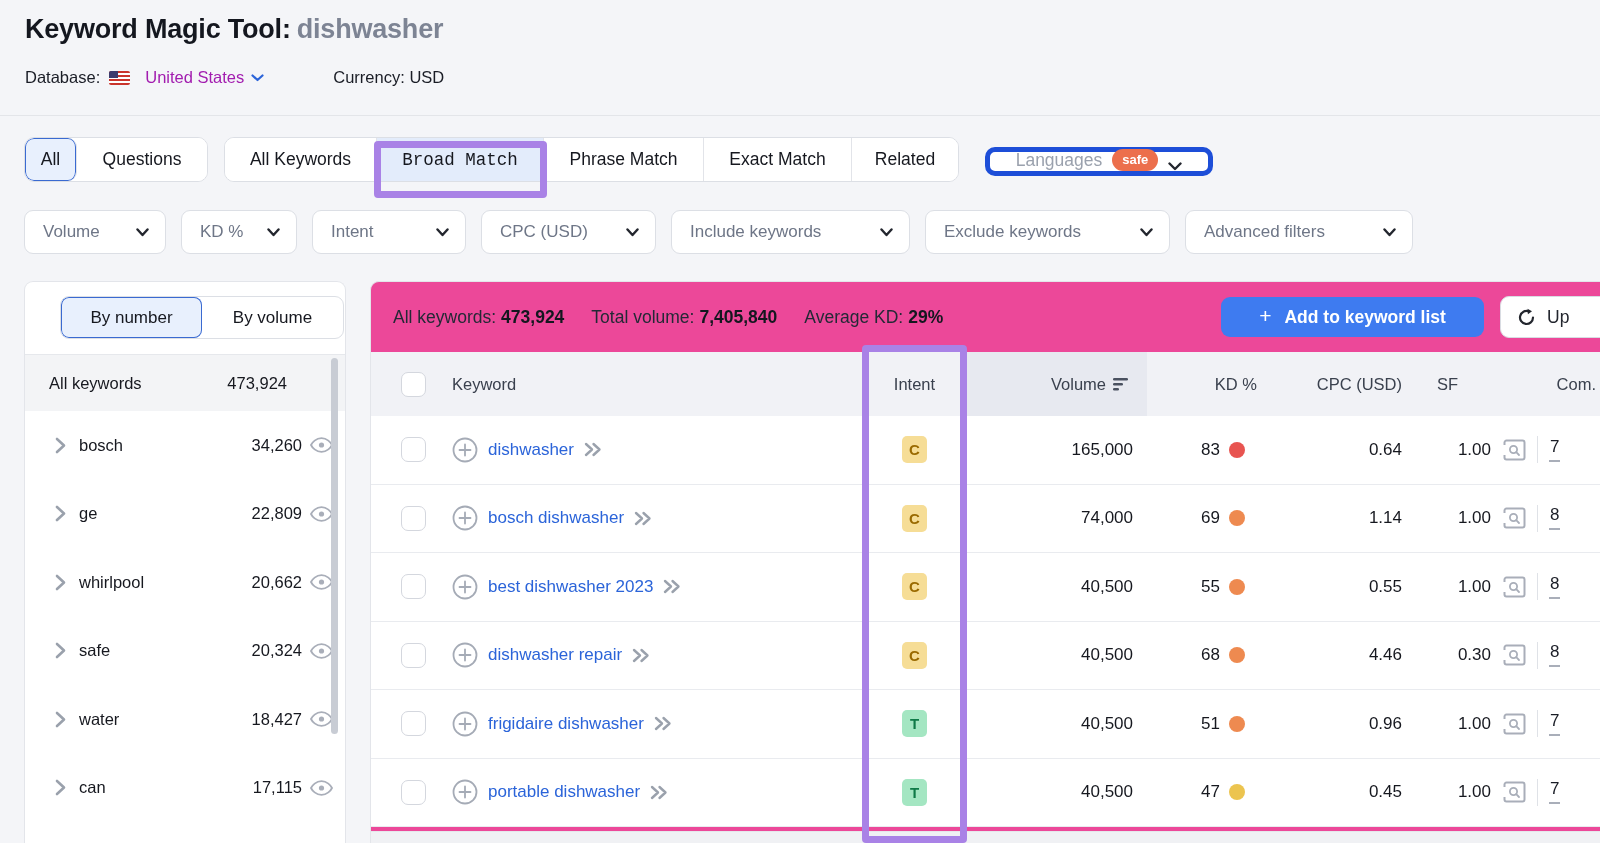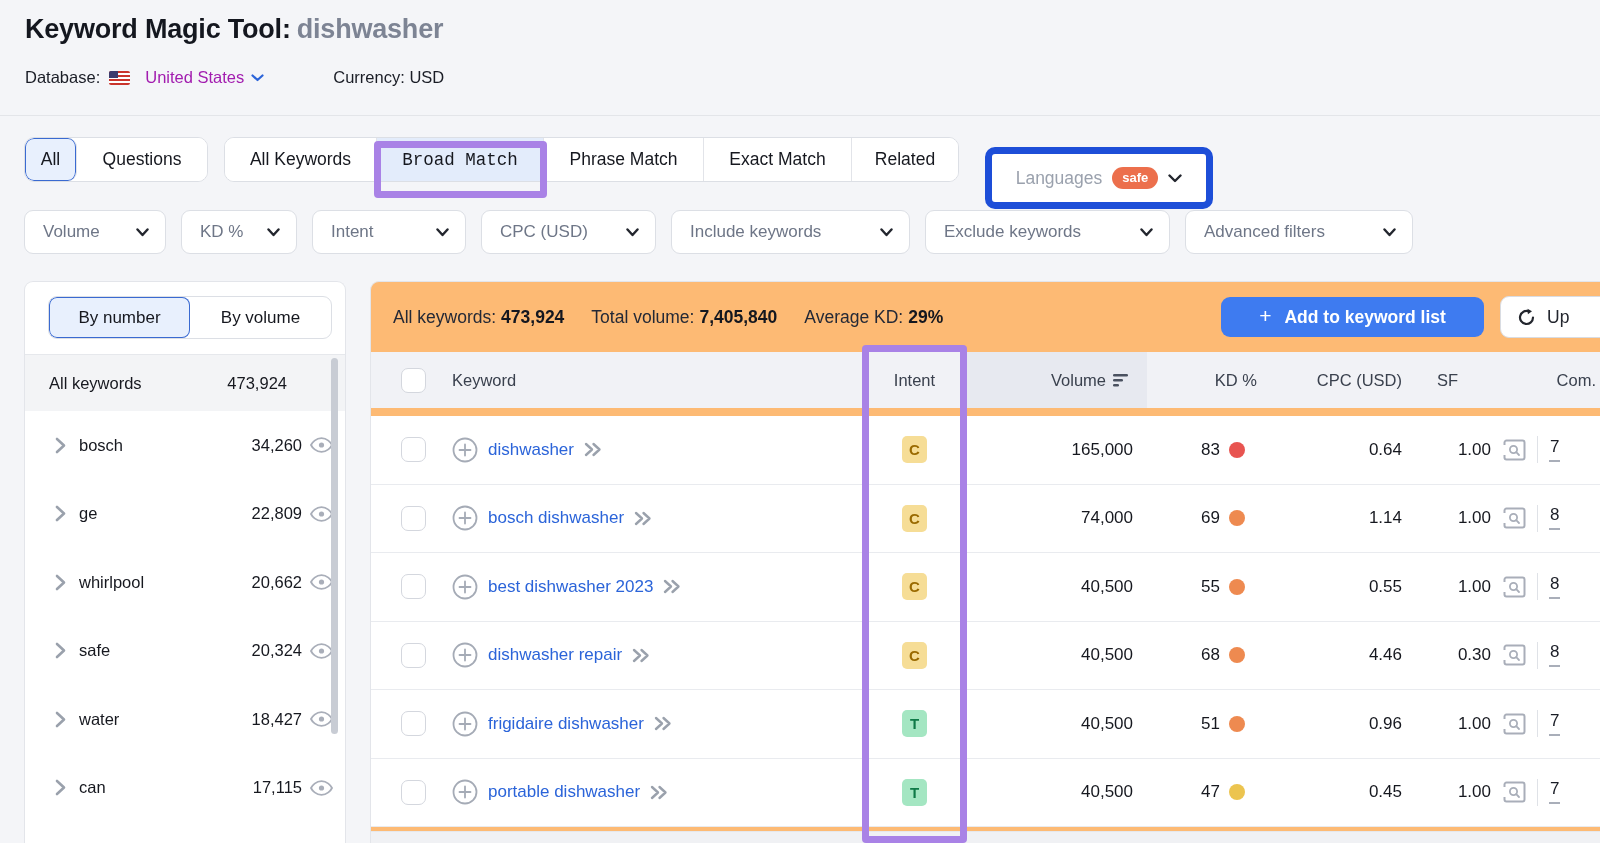--- a/index.html
+++ b/index.html
@@ -22,57 +22,57 @@
   .currency { margin-left:69px; }
   .hr-top { position:absolute; left:0; top:115px; width:1600px; height:1px; background:#e3e5e9; }
 
   
   .tab-group { position:absolute; top:137px; height:45px; display:flex; background:#fff; border:1px solid #dcdfe5; border-radius:10px; overflow:hidden; }
   .tab { display:flex; align-items:center; justify-content:center; font-size:17.5px; color:#16181f; background:#fff; border-right:1px solid #e2e4e9; cursor:pointer; }
   .tab:last-child { border-right:none; }
   .tab.sel { background:#e8f0fd; box-shadow:inset 0 0 0 1px #3a6ad1; border-radius:9px; }
   .tab.sel-soft { background:#e3ecfb;font-family:Liberation Mono, monospace; }
   .g1 { left:24px; } .g2 { left:224px; }
-  .langs { position:absolute; left:985px; top:147px; width:228px; height:62px; background:#fff; border:7px solid #1d4ed8; border-radius:10px;
-    display:flex; align-items:center; justify-content:center; gap:10px; font-size:17.5px; color:#9aa1ad; cursor:pointer; }
+  .langs { position:absolute; left:985px; top:147px; width:228px; height:29px; background:#fff; border:5px solid #1d4ed8; border-radius:10px;
+    display:flex; align-items:flex-end; justify-content:center; gap:10px; font-size:17.5px; color:#9aa1ad; cursor:pointer; }
   .beta-badge { background:#ec6f4c; color:#fff; font-size:13px; font-weight:700; padding:4px 10px 5px; border-radius:11px; line-height:1; }
 
   
   .filters { position:absolute; left:24px; top:210px; display:flex; gap:15px; }
   .filter-btn { height:44px; background:#fff; border:1px solid #dcdfe5; border-radius:9px; display:flex; align-items:center; justify-content:space-between;
     font-size:17px; color:#6e7687; padding:0 16px 0 18px; gap:14px; cursor:pointer; font-family:inherit; }
   .filter-btn:nth-child(1){width:142px}.filter-btn:nth-child(2){width:116px}.filter-btn:nth-child(3){width:154px}
   .filter-btn:nth-child(4){width:175px}.filter-btn:nth-child(5){width:239px}.filter-btn:nth-child(6){width:245px}.filter-btn:nth-child(7){width:228px}
 
   
   .sidebar { position:absolute; left:24px; top:281px; width:322px; height:562px; background:#fff; border:1px solid #e3e5ea; border-bottom:none; border-radius:9px 9px 0 0; }
-  .side-toggle { position:absolute; left:23px; top:14px; width:284px; height:43px; display:flex; border:1px solid #dcdfe5; border-radius:9px; overflow:hidden; background:#fff; }
+  .side-toggle { position:absolute; left:35px; top:14px; width:284px; height:43px; display:flex; border:1px solid #dcdfe5; border-radius:9px; overflow:hidden; background:#fff; }
   .side-toggle .half { flex:1; display:flex; align-items:center; justify-content:center; font-size:17px; cursor:pointer; }
   .side-toggle .half.sel { background:#e8f0fd; box-shadow:inset 0 0 0 1px #3a6ad1; border-radius:8px; }
   .side-allrow { position:absolute; left:0; top:72px; width:100%; height:57px; background:#f3f4f6; border-top:1px solid #e6e8ec;
     display:flex; align-items:center; font-size:16.5px; padding:0 58px 0 24px; }
   .side-allrow .v { margin-left:auto; }
   .side-list { position:absolute; left:0; top:129px; width:100%; }
   .side-item { height:68.5px; display:flex; align-items:center; padding:0 12px 0 30px; font-size:16.5px; cursor:pointer; }
   .side-item .lbl { margin-left:13px; }
   .side-item .val { margin-left:auto; }
   .side-item .eye { margin:0 0 0 8px; flex:none; }
   .side-scroll { position:absolute; right:7px; top:76px; width:7px; height:376px; background:#c8ccd4; border-radius:4px; }
 
   
-  .table-card { position:absolute; left:370px; top:281px; width:1230px; height:562px; background:#fdba74; border:1px solid #e3e5ea; border-right:none; border-bottom:none; border-radius:9px 0 0 0; }
+  .table-card { position:absolute; left:370px; top:281px; width:1230px; height:562px; background:#ec4899; border:1px solid #e3e5ea; border-right:none; border-bottom:none; border-radius:9px 0 0 0; }
   .stats { position:absolute; left:22px; top:0; height:70px; display:flex; align-items:center; gap:27px; font-size:17.5px; color:#242936; }
   .stat b { color:#14171f; margin-left:5px; }
   .add-btn { position:absolute; left:850px; top:15px; width:263px; height:40px; background:#3e7bf0; border:none; border-radius:9px; color:#fff;
     font-size:17.5px; font-weight:600; display:flex; align-items:center; justify-content:center; gap:13px; cursor:pointer; font-family:inherit; }
   .add-btn .plus { font-size:21px; font-weight:400; margin-top:-2px; }
   .update-btn { position:absolute; left:1129px; top:14px; width:130px; height:42px; background:#fff; border:1px solid #d9dce2; border-radius:9px;
     display:flex; align-items:center; gap:11px; padding-left:16px; font-size:17.5px; color:#23262e; cursor:pointer; font-family:inherit; }
 
-  .thead { position:absolute; left:0; top:70px; width:100%; height:56px; background:#f1f2f6; display:flex; align-items:stretch; font-size:16.5px; color:#3a414e;text-align:right; }
+  .thead { position:absolute; left:0; top:70px; width:100%; height:64px; background:#f1f2f6; display:flex; align-items:stretch; font-size:16.5px; color:#3a414e;text-align:right; }
   .trow { height:68.5px; display:flex; align-items:stretch; border-bottom:1px solid #e9ebef; font-size:17px; background:#fff; }
   .tbody { position:absolute; left:0; top:134px; width:100%; }
   .cell { display:flex; align-items:center; }
   .c-cb  { width:62px;  padding-left:30px; }
   .c-kw  { flex:1; padding-left:19px; gap:10px; }
   .c-int { width:105px; justify-content:center; }
   .c-vol { width:180px; justify-content:flex-end; padding-right:14px; }
   .c-kd  { width:118px; justify-content:flex-end; padding-right:20px; gap:9px; }
   .c-cpc { width:145px; justify-content:flex-end; padding-right:8px; }
   .c-com { width:85px;  justify-content:flex-end; padding-right:4px; }

